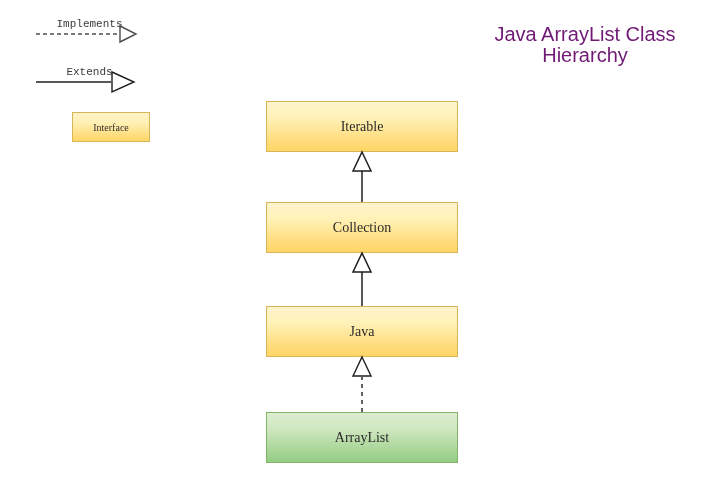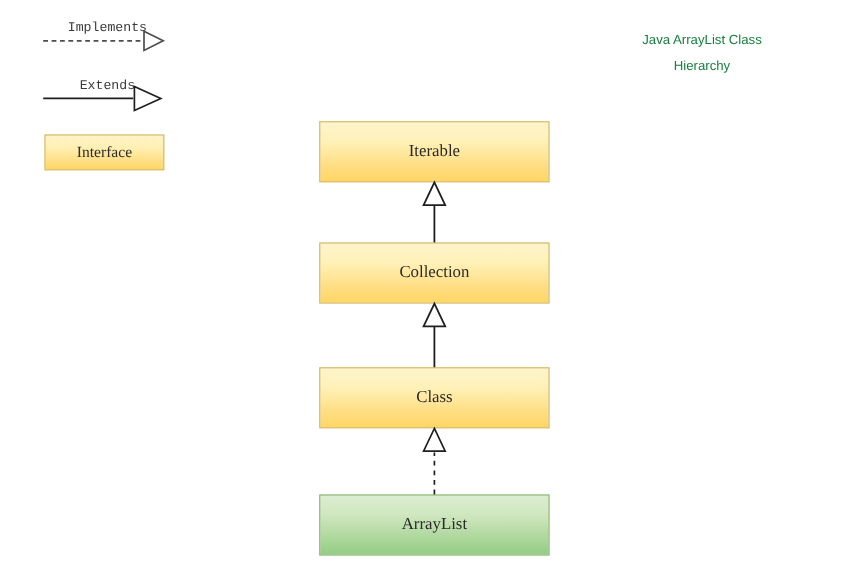--- a/index.html
+++ b/index.html
@@ -21,23 +21,23 @@
   }
 
   
   .diagram-title {
     position: absolute;
     left: 470px;
     top: 24px;
     width: 230px;
     text-align: center;
     font-family: "Liberation Sans", sans-serif;
-    font-size: 11px;
+    font-size: 20px;
     line-height: 21px;
-    color: #15803d;
+    color: #701a75;
     white-space: pre-line;
   }
 
   
   .legend {
     position: absolute;
     left: 0;
     top: 0;
     width: 200px;
     height: 210px;
@@ -45,29 +45,30 @@
   .legend-arrow-label {
     position: absolute;
     font-family: Liberation Mono, monospace;
     font-size: 11px;
     color: #3a3a3a;
     text-align: center;
     white-space: nowrap;
   }
   .legend-swatch {
     position: absolute;
-    width: 100px;
+    width: 78px;
     height: 30px;
     box-sizing: border-box;
     display: flex;
     align-items: center;
     justify-content: center;
     font-family: "Liberation Serif", serif;
-    font-size: 13px;
+    font-size: 10px;
     color: #2e2e2e;
+    margin-left: 35px;
   }
   .swatch-interface {
     left: 37px;
     top: 112px;
     border: 1px solid #d6b656;
     background: linear-gradient(to bottom, #fdf3c8 0%, #fff0b4 35%, #ffdf84 75%, #ffd766 100%);
   }
   .swatch-class {
     left: 37px;
     top: 162px;
@@ -135,21 +136,21 @@
 
   <div class="node iface node-collection">
     <span>Collection</span>
   </div>
 
   <div class="node iface node-iterable">
     <span>Iterable</span>
   </div>
 
   <div class="node iface node-list">
-    <span>Class</span>
+    <span>Java</span>
   </div>
 
   <div class="node cls node-arraylist">
     <span>ArrayList</span>
   </div>
 
   <svg id="connectors" viewBox="0 0 718 482">
 
     
     <g>

